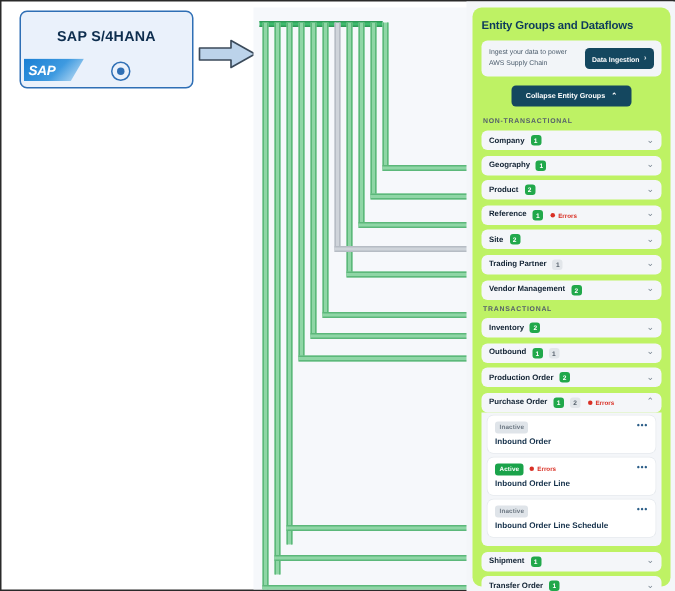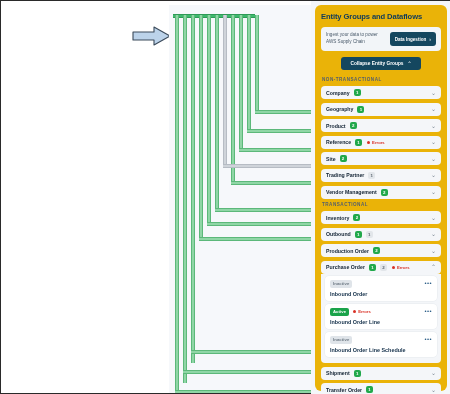--- a/index.html
+++ b/index.html
@@ -86,21 +86,21 @@
 
   
   .panel{
     position:absolute;left:310px;top:0px;width:140px;height:394px;
     background:#f4f6f9;
     box-sizing:border-box;
     overflow:hidden;
   }
   .panel-card{
     position:absolute;left:4px;top:4px;width:132px;height:386px;
-    background:#eab308;
+    background:#bef264;
     border-radius:6px;
     box-sizing:border-box;
     padding:7px 6px 0 6px;
   }
   .panel-title{
     font-size:7.6px;font-weight:bold;color:#0d3a5c;
     letter-spacing:-.1px;margin-bottom:6px;
   }
   .ingest-box{
     background:#f2f5f8;
@@ -197,20 +197,27 @@
   .dots{
     position:absolute;right:5px;top:4px;
     color:#2a5d87;font-size:6px;letter-spacing:.4px;line-height:1;
   }
 </style>
 </head>
 <body>
 
 <div class="frame">
 
+  <div class="sap-box">
+    <div class="sap-title">SAP S/4HANA</div>
+    <div class="sap-logo">SAP</div>
+    <div class="sap-dot">
+        <i></i>
+      </div>
+  </div>
 
   <div class="arrow">
     <svg width="40" height="20" viewBox="0 0 40 20">
       <polygon points="1,6 22,6 22,1 38,10 22,19 22,14 1,14" fill="#bcd3ea" stroke="#3b4a5a" stroke-width="1.1" stroke-linejoin="round"></polygon>
     </svg>
   </div>
 
   <div class="flow">
 
     <div class="hline dark" style="left:4px;top:9px;width:82px;"></div>

